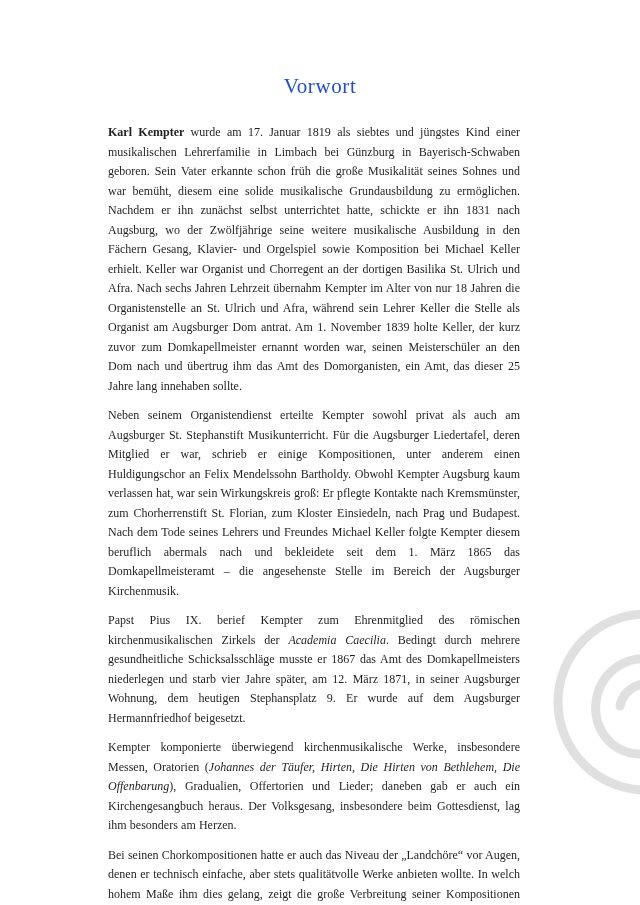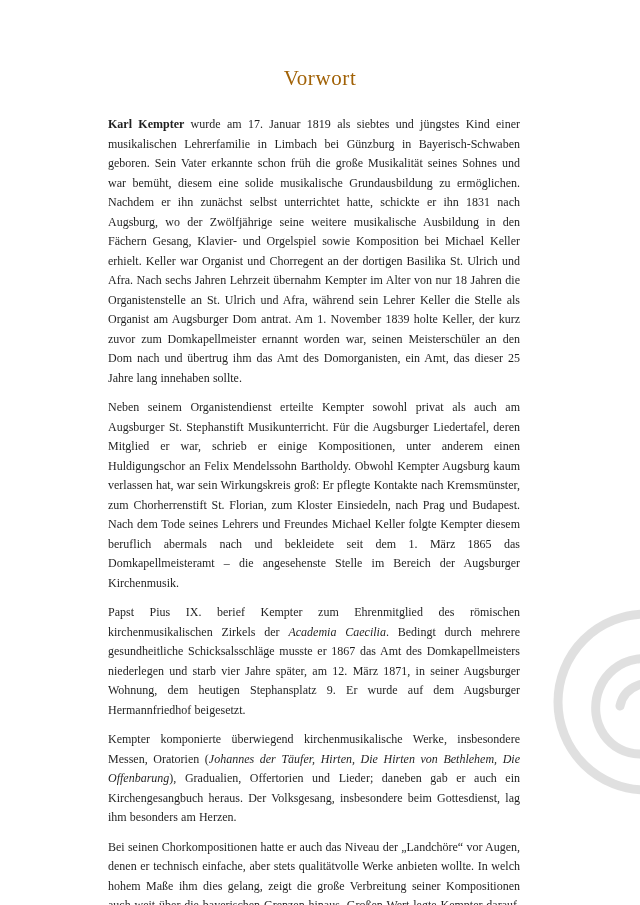--- a/index.html
+++ b/index.html
@@ -21,22 +21,22 @@
     position: absolute;
     left: 108px;
     top: 66px;
     width: 424px;
   }
   .title {
     font-size: 21px;
     font-weight: 400;
     text-align: center;
     letter-spacing: 0.6px;
-    margin: 0 0 24px 0;
-    color: #a16207;
+    margin: 8px 0 24px 0;
+    color: #1d4ed8;
   }
   p.para {
     font-size: 12px;
     line-height: 19.5px;
     text-align: justify;
     margin: 0 12px 10px 0;
     hyphens: auto;
     word-spacing: 0.2px;
   }
   p.para strong {

